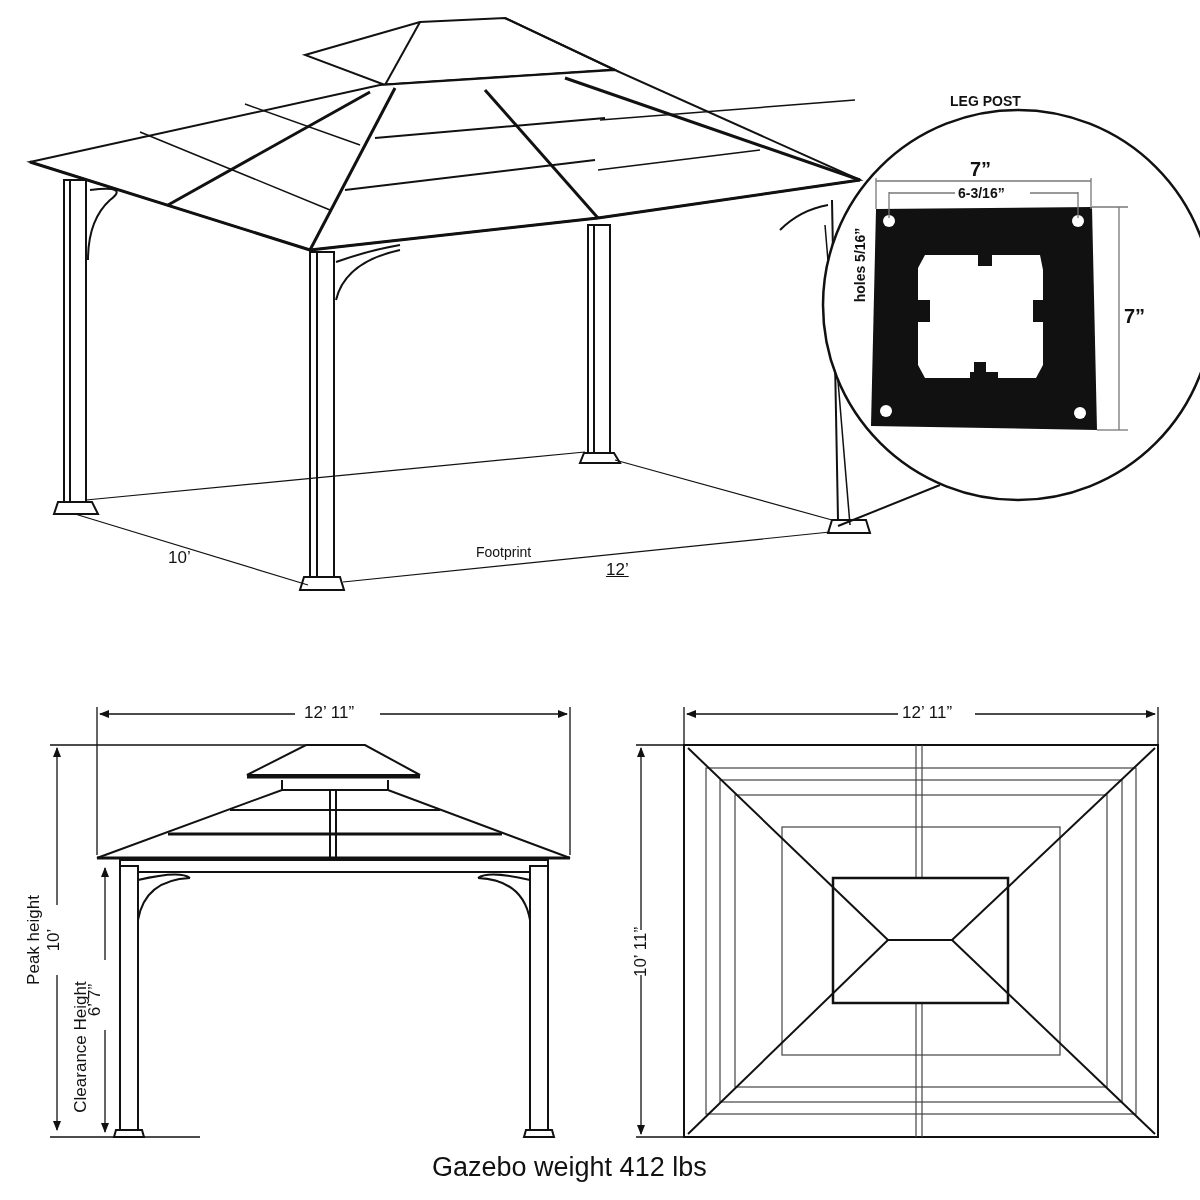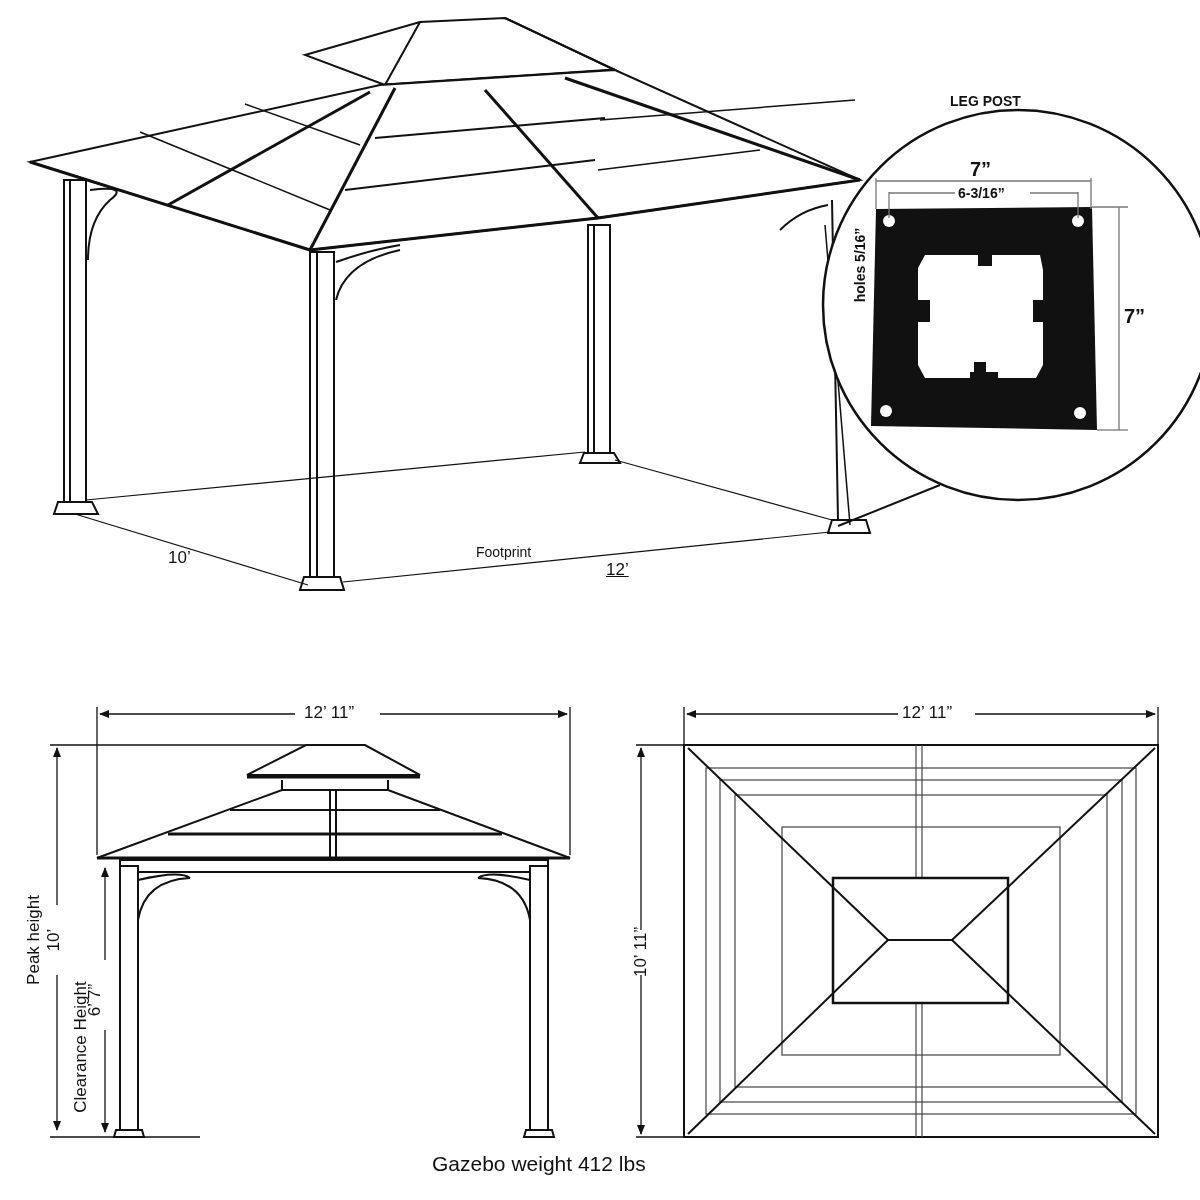--- a/index.html
+++ b/index.html
@@ -3,21 +3,21 @@
   <meta charset="utf-8">
   <style>
     html, body { margin: 0; padding: 0; background: #ffffff; }
     body { width: 1200px; height: 1200px; position: relative; overflow: hidden; font-family: "Liberation Sans", sans-serif; }
     svg { position: absolute; left: 0; top: 0; }
     .lbl { position: absolute; color: #111; font-family: "Liberation Sans", sans-serif; white-space: nowrap; }
     .dim { font-size: 17px; }
     .small { font-size: 14px; text-align: center; }
     .bold { font-weight: bold; }
     .rot { transform-origin: center center; transform: rotate(-90deg); }
-    .title { font-size: 21px; }
+    .title { font-size: 27px; }
   </style>
 </head>
 <body>
 
 <svg width="1200" height="1200" viewBox="0 0 1200 1200">
   <defs>
     <marker id="arr" markerWidth="10" markerHeight="8" refX="9" refY="4" orient="auto" markerUnits="userSpaceOnUse">
       <path d="M0,0 L10,4 L0,8 z" fill="#111"></path>
     </marker>
     <marker id="arrS" markerWidth="10" markerHeight="8" refX="1" refY="4" orient="auto" markerUnits="userSpaceOnUse">

